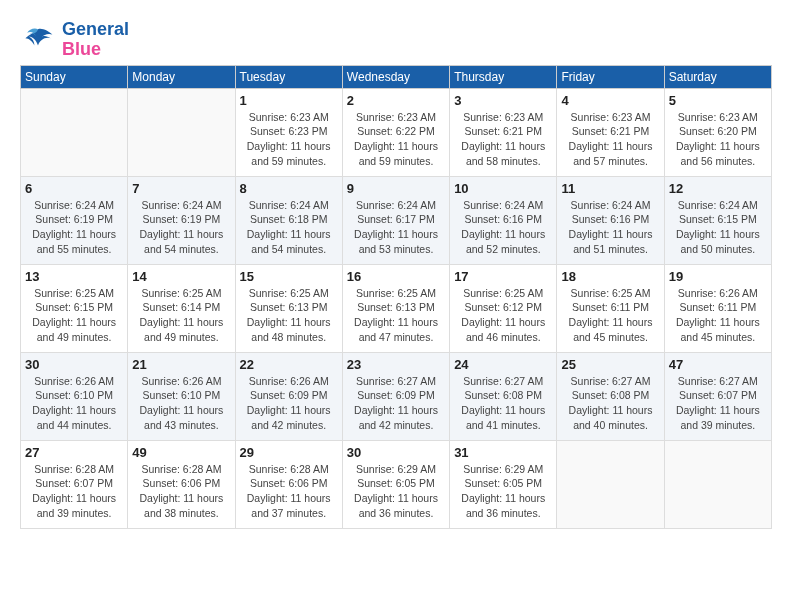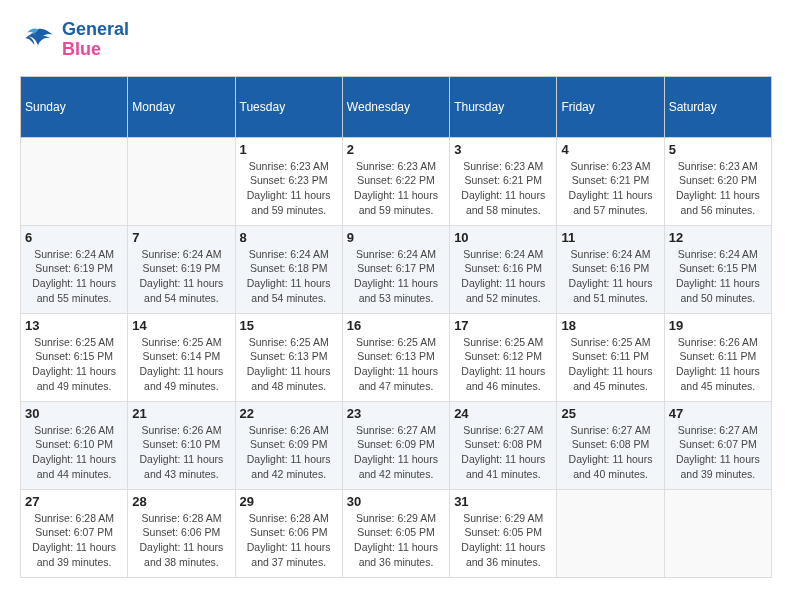--- a/index.html
+++ b/index.html
@@ -7,21 +7,21 @@
       font-family: Arial, sans-serif;
       background: #fff;
       width: 792px;
       min-height: 612px;
       padding: 20px;
     }
     .header {
       display: flex;
       justify-content: space-between;
       align-items: flex-start;
-      margin-bottom: 16px;
+      margin-bottom: 5px;
     }
     .logo {
       display: flex;
       align-items: center;
       gap: 6px;
     }
     .logo-text {
       font-size: 18px;
       font-weight: bold;
       color: #333;
@@ -47,21 +47,21 @@
       color: #555;
     }
     .calendar {
       width: 100%;
       border-collapse: collapse;
       font-size: 11px;
     }
     .calendar th {
       background-color: #1a5fa8;
       color: white;
-      padding: 23px 4px;
+      padding: 4px 4px;
       text-align: left;
       font-size: 12px;
       font-weight: normal;
       border: 1px solid #ccc;
     }
     .calendar td {
       border: 1px solid #ddd;
       vertical-align: top;
       padding: 4px;
       width: calc(100% / 7);
@@ -287,21 +287,21 @@
         </td>
       </tr>
       <tr>
         <td>
           <div class="day-num">27</div>
           <div class="day-info" style="white-space: pre-line;">Sunrise: 6:28 AM
 Sunset: 6:07 PM
 Daylight: 11 hours and 39 minutes.</div>
         </td>
         <td>
-          <div class="day-num">28</div>
+          <div class="day-num">49</div>
           <div class="day-info" style="white-space: pre-line;">Sunrise: 6:28 AM
 Sunset: 6:06 PM
 Daylight: 11 hours and 38 minutes.</div>
         </td>
         <td>
           <div class="day-num">29</div>
           <div class="day-info" style="white-space: pre-line;">Sunrise: 6:28 AM
 Sunset: 6:06 PM
 Daylight: 11 hours and 37 minutes.</div>
         </td>

